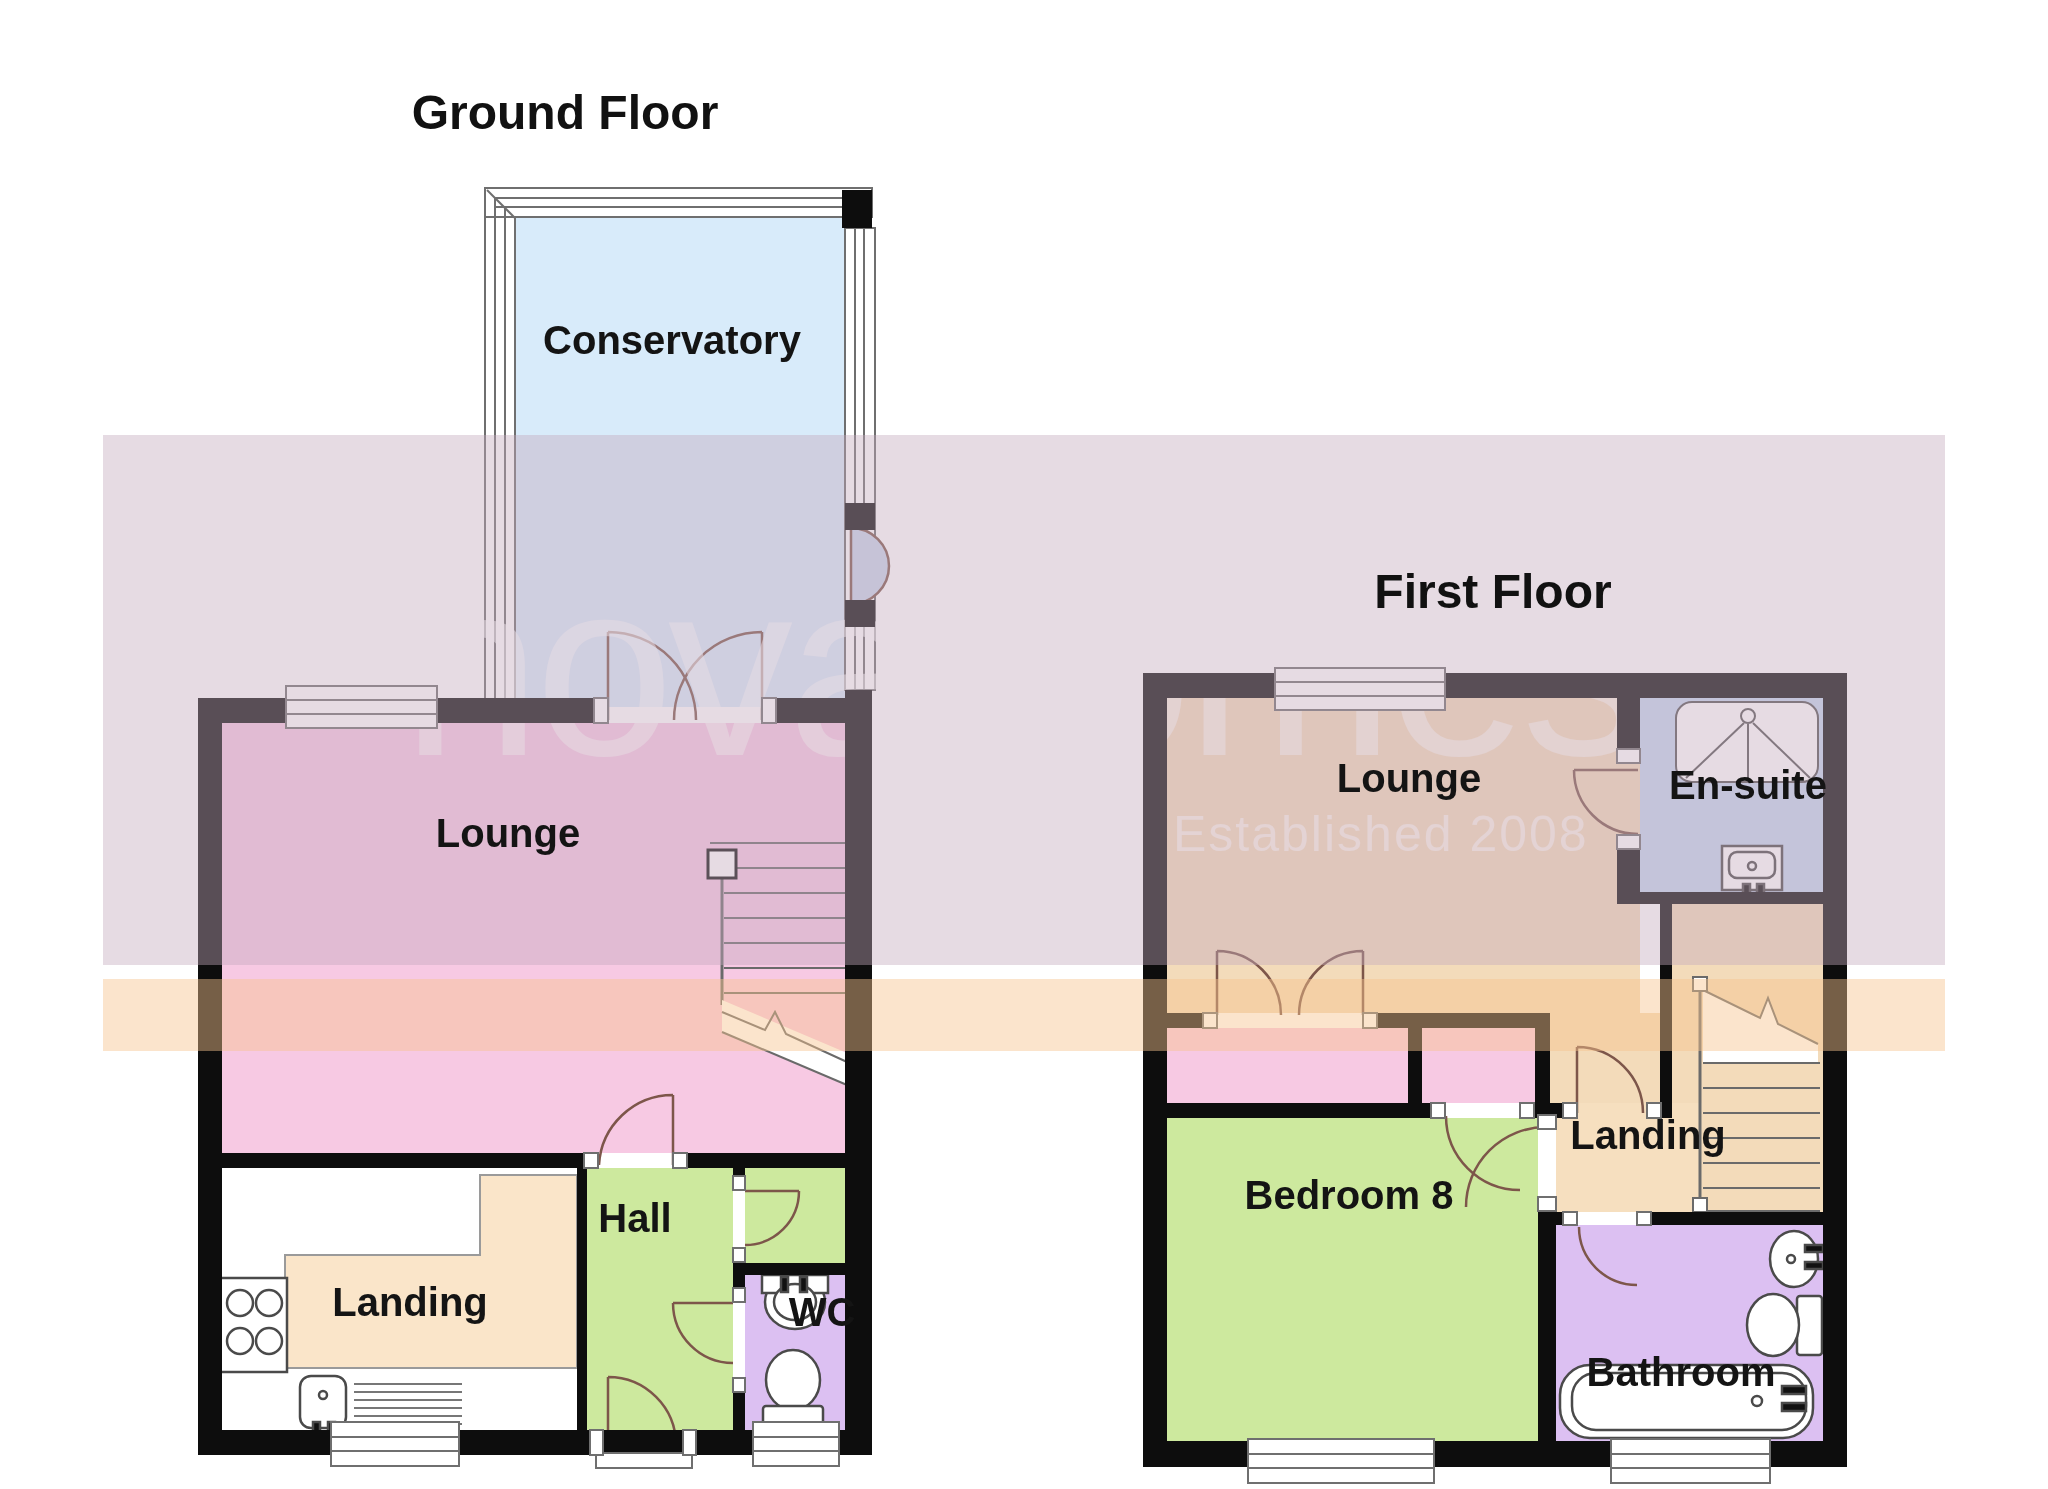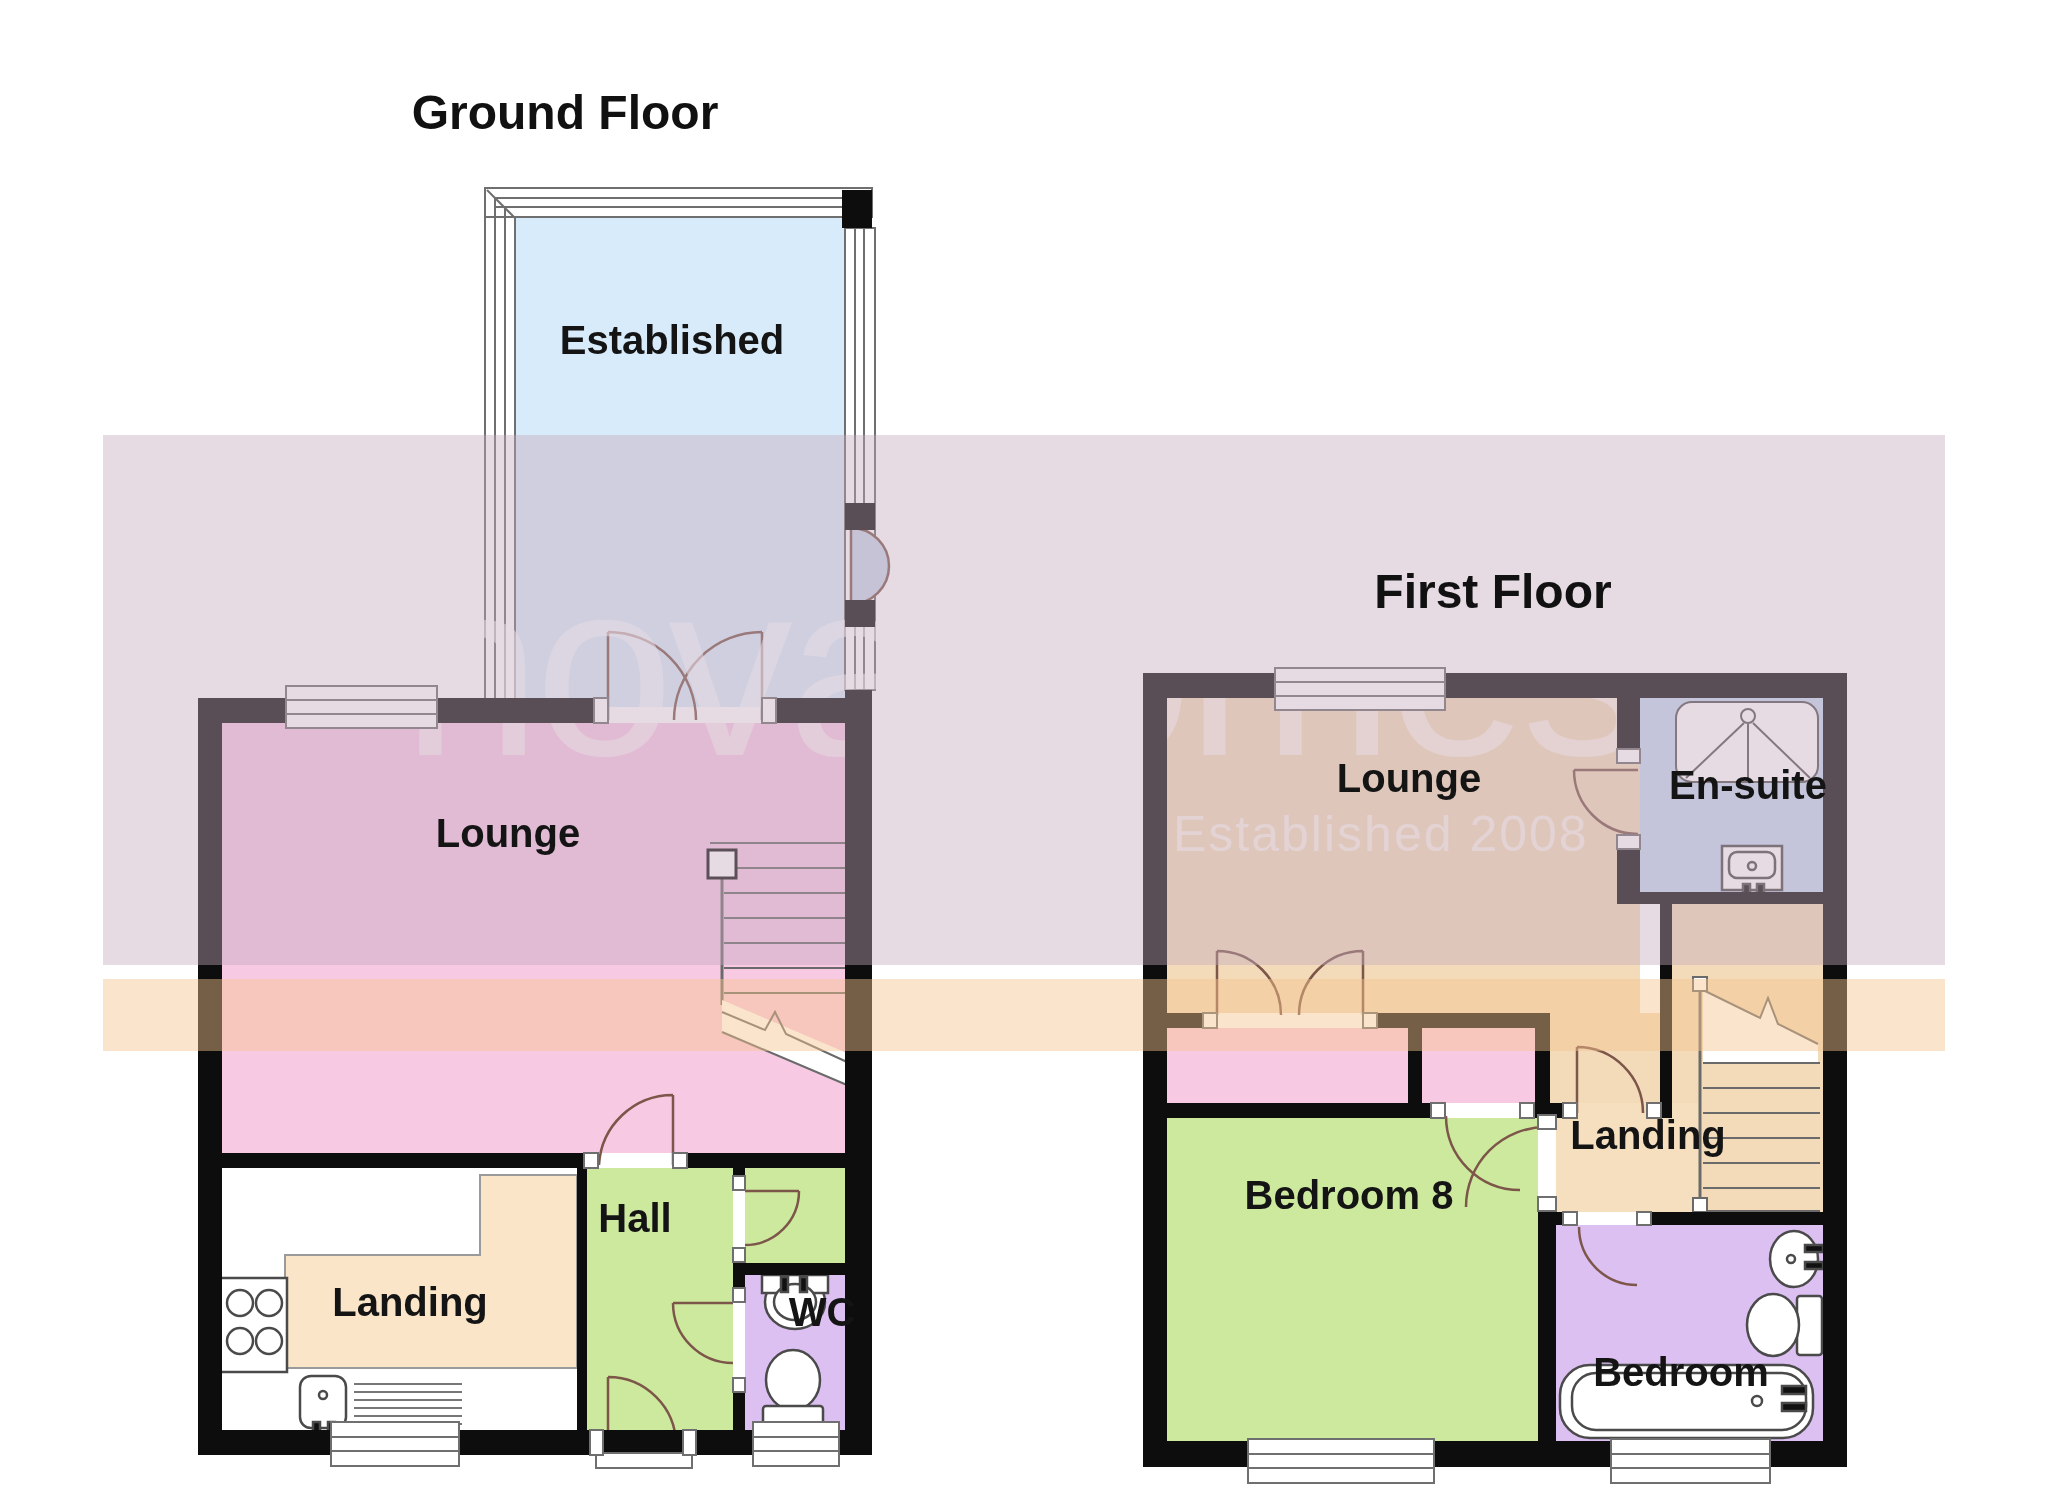--- a/index.html
+++ b/index.html
@@ -288,24 +288,24 @@
     </g>
   </g>
 
   <rect x="103" y="435" width="1842" height="530" fill="rgba(196,170,188,0.42)"></rect>
   <rect x="103" y="979" width="1842" height="72" fill="rgba(246,195,141,0.45)"></rect>
 </svg>
 
   <div class="floor-title" style="left:1493px;top:591px;">First Floor</div>
   <div class="floor-title" style="left:565px;top:112px;">Ground Floor</div>
 
-  <div class="room-label" style="left:672px;top:340px;">Established</div>
+  <div class="room-label" style="left:672px;top:340px;">Conservatory</div>
   <div class="room-label" style="left:508px;top:833px;">Lounge</div>
   <div class="room-label" style="left:410px;top:1302px;">Landing</div>
   <div class="room-label" style="left:635px;top:1218px;text-align:right;">Hall</div>
   <div class="room-label small" style="left:822px;top:1312px;">WC</div>
 
   <div class="room-label" style="left:1409px;top:778px;">Lounge</div>
   <div class="room-label small" style="left:1748px;top:785px;">En-suite</div>
   <div class="room-label" style="left:1648px;top:1135px;">Landing</div>
   <div class="room-label" style="left:1349px;top:1195px;">Bedroom 8</div>
-  <div class="room-label" style="left:1681px;top:1372px;">Bedroom</div>
+  <div class="room-label" style="left:1681px;top:1372px;">Bathroom</div>
 </div>
 
 </body></html>

